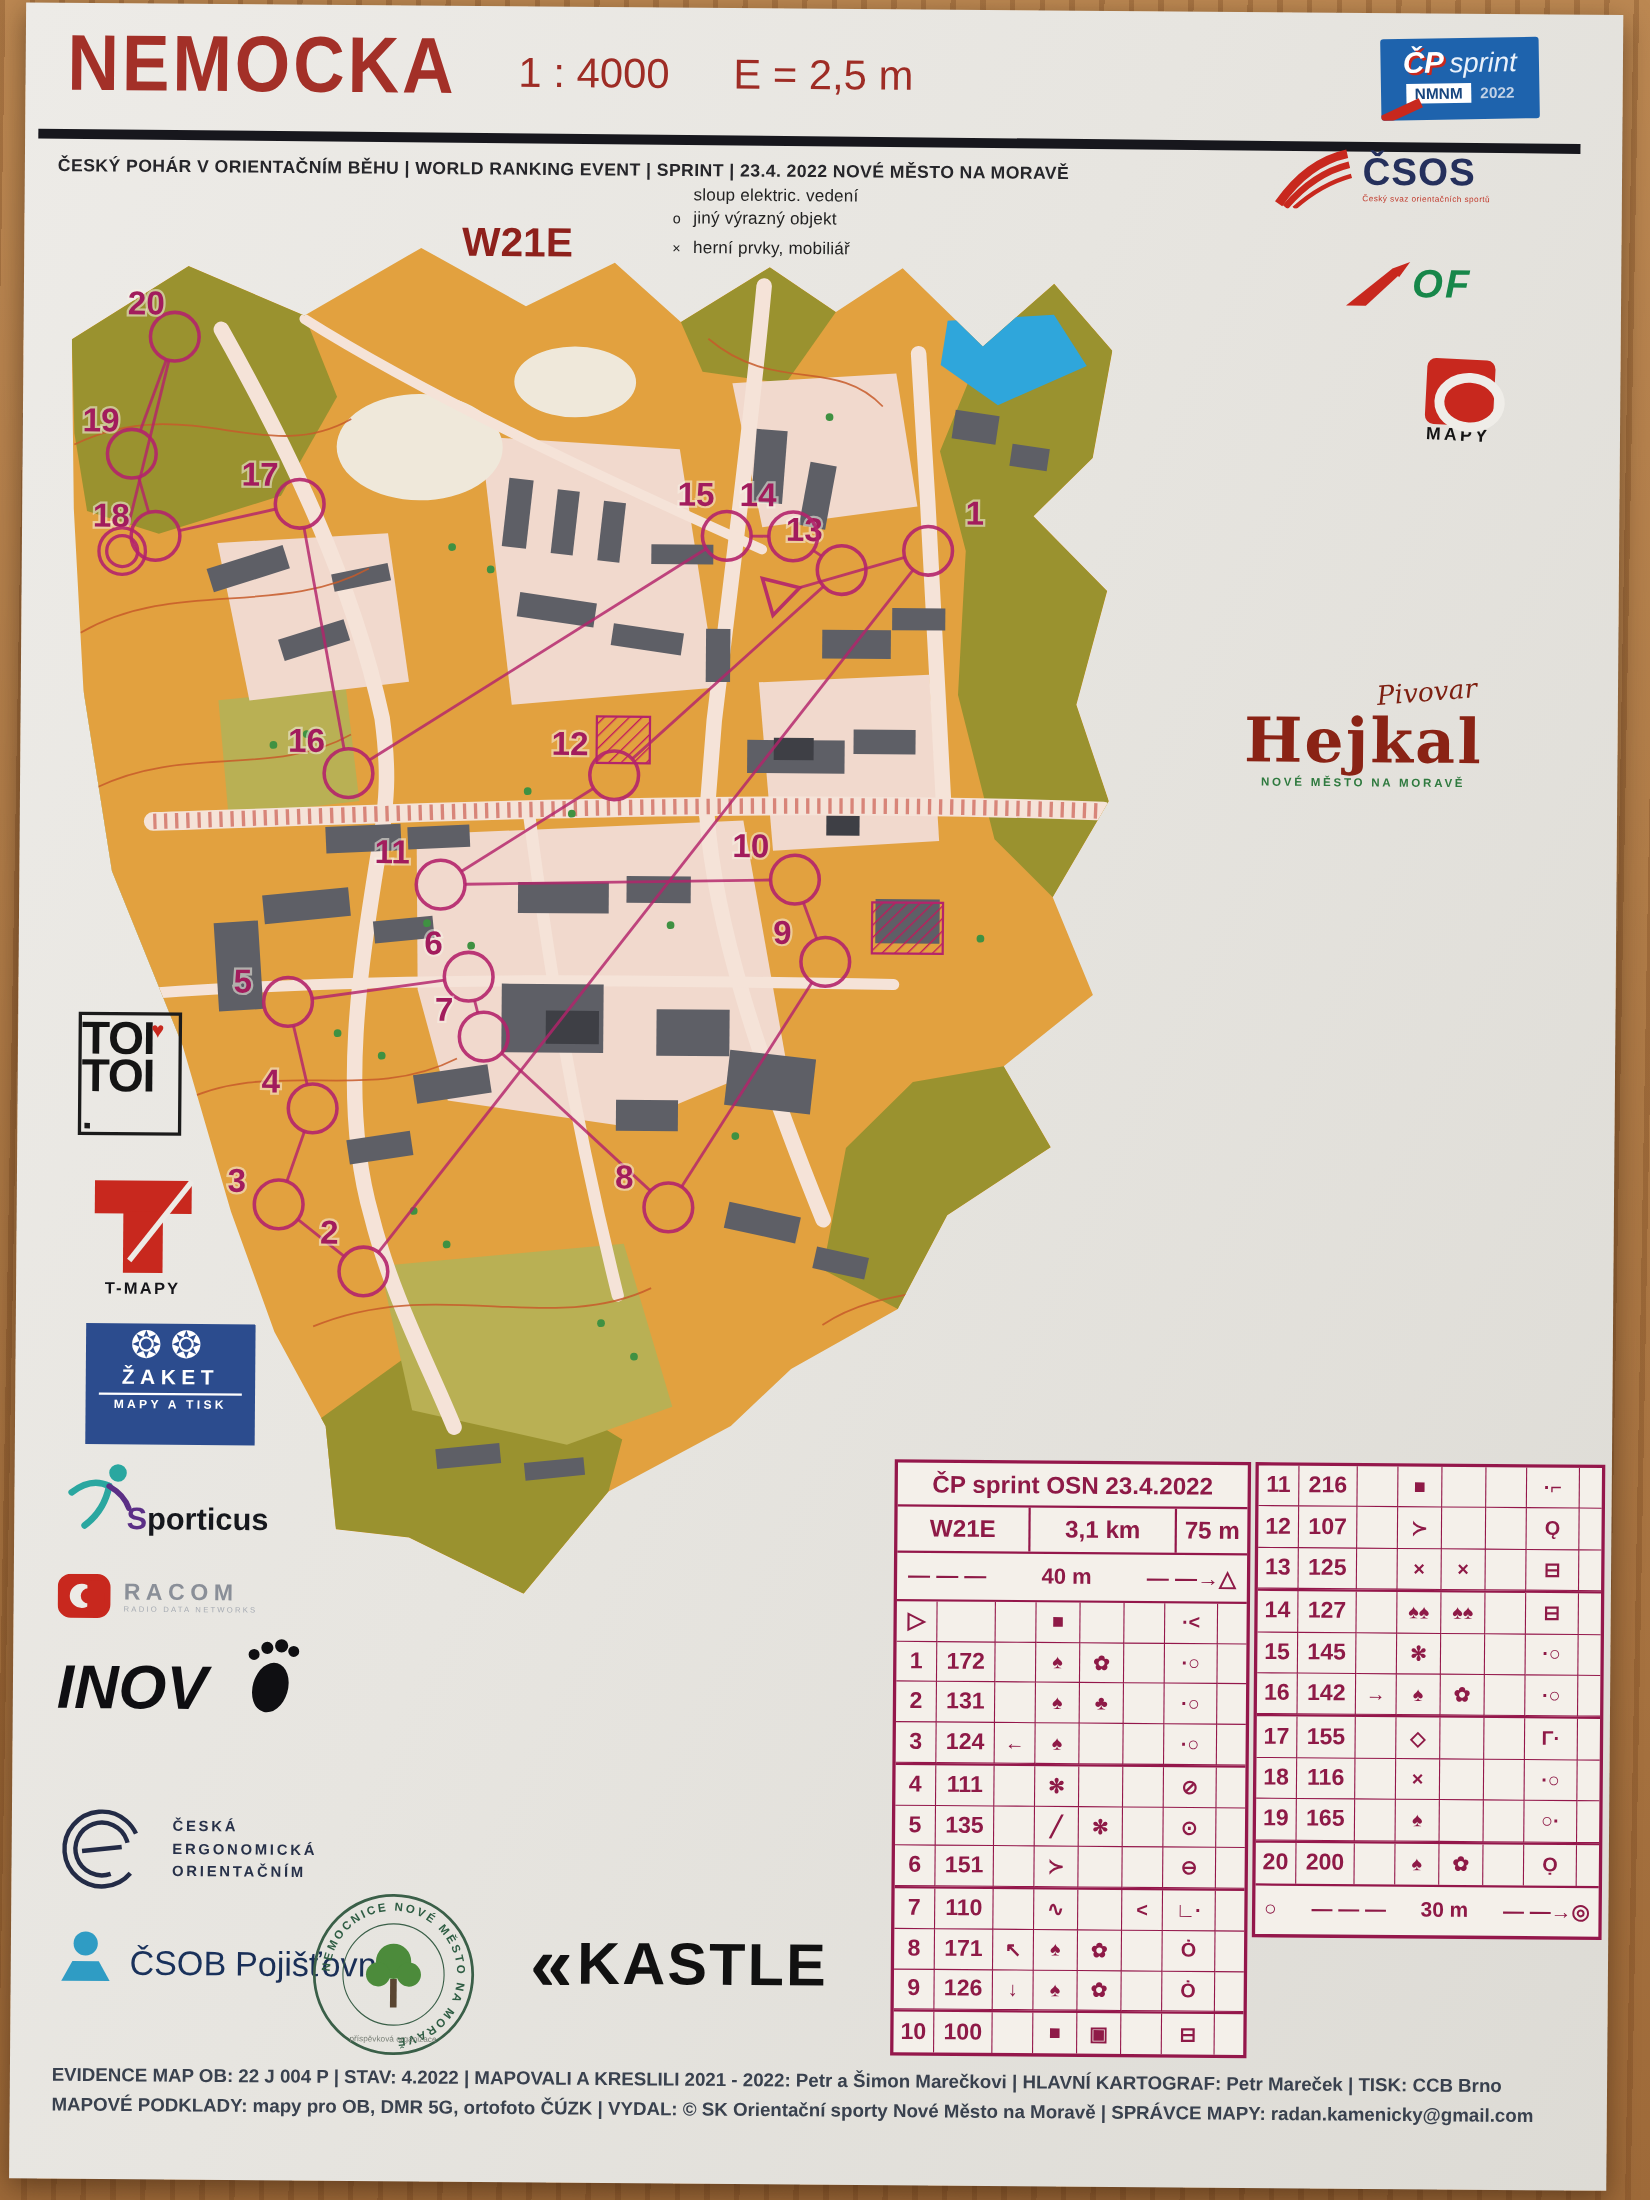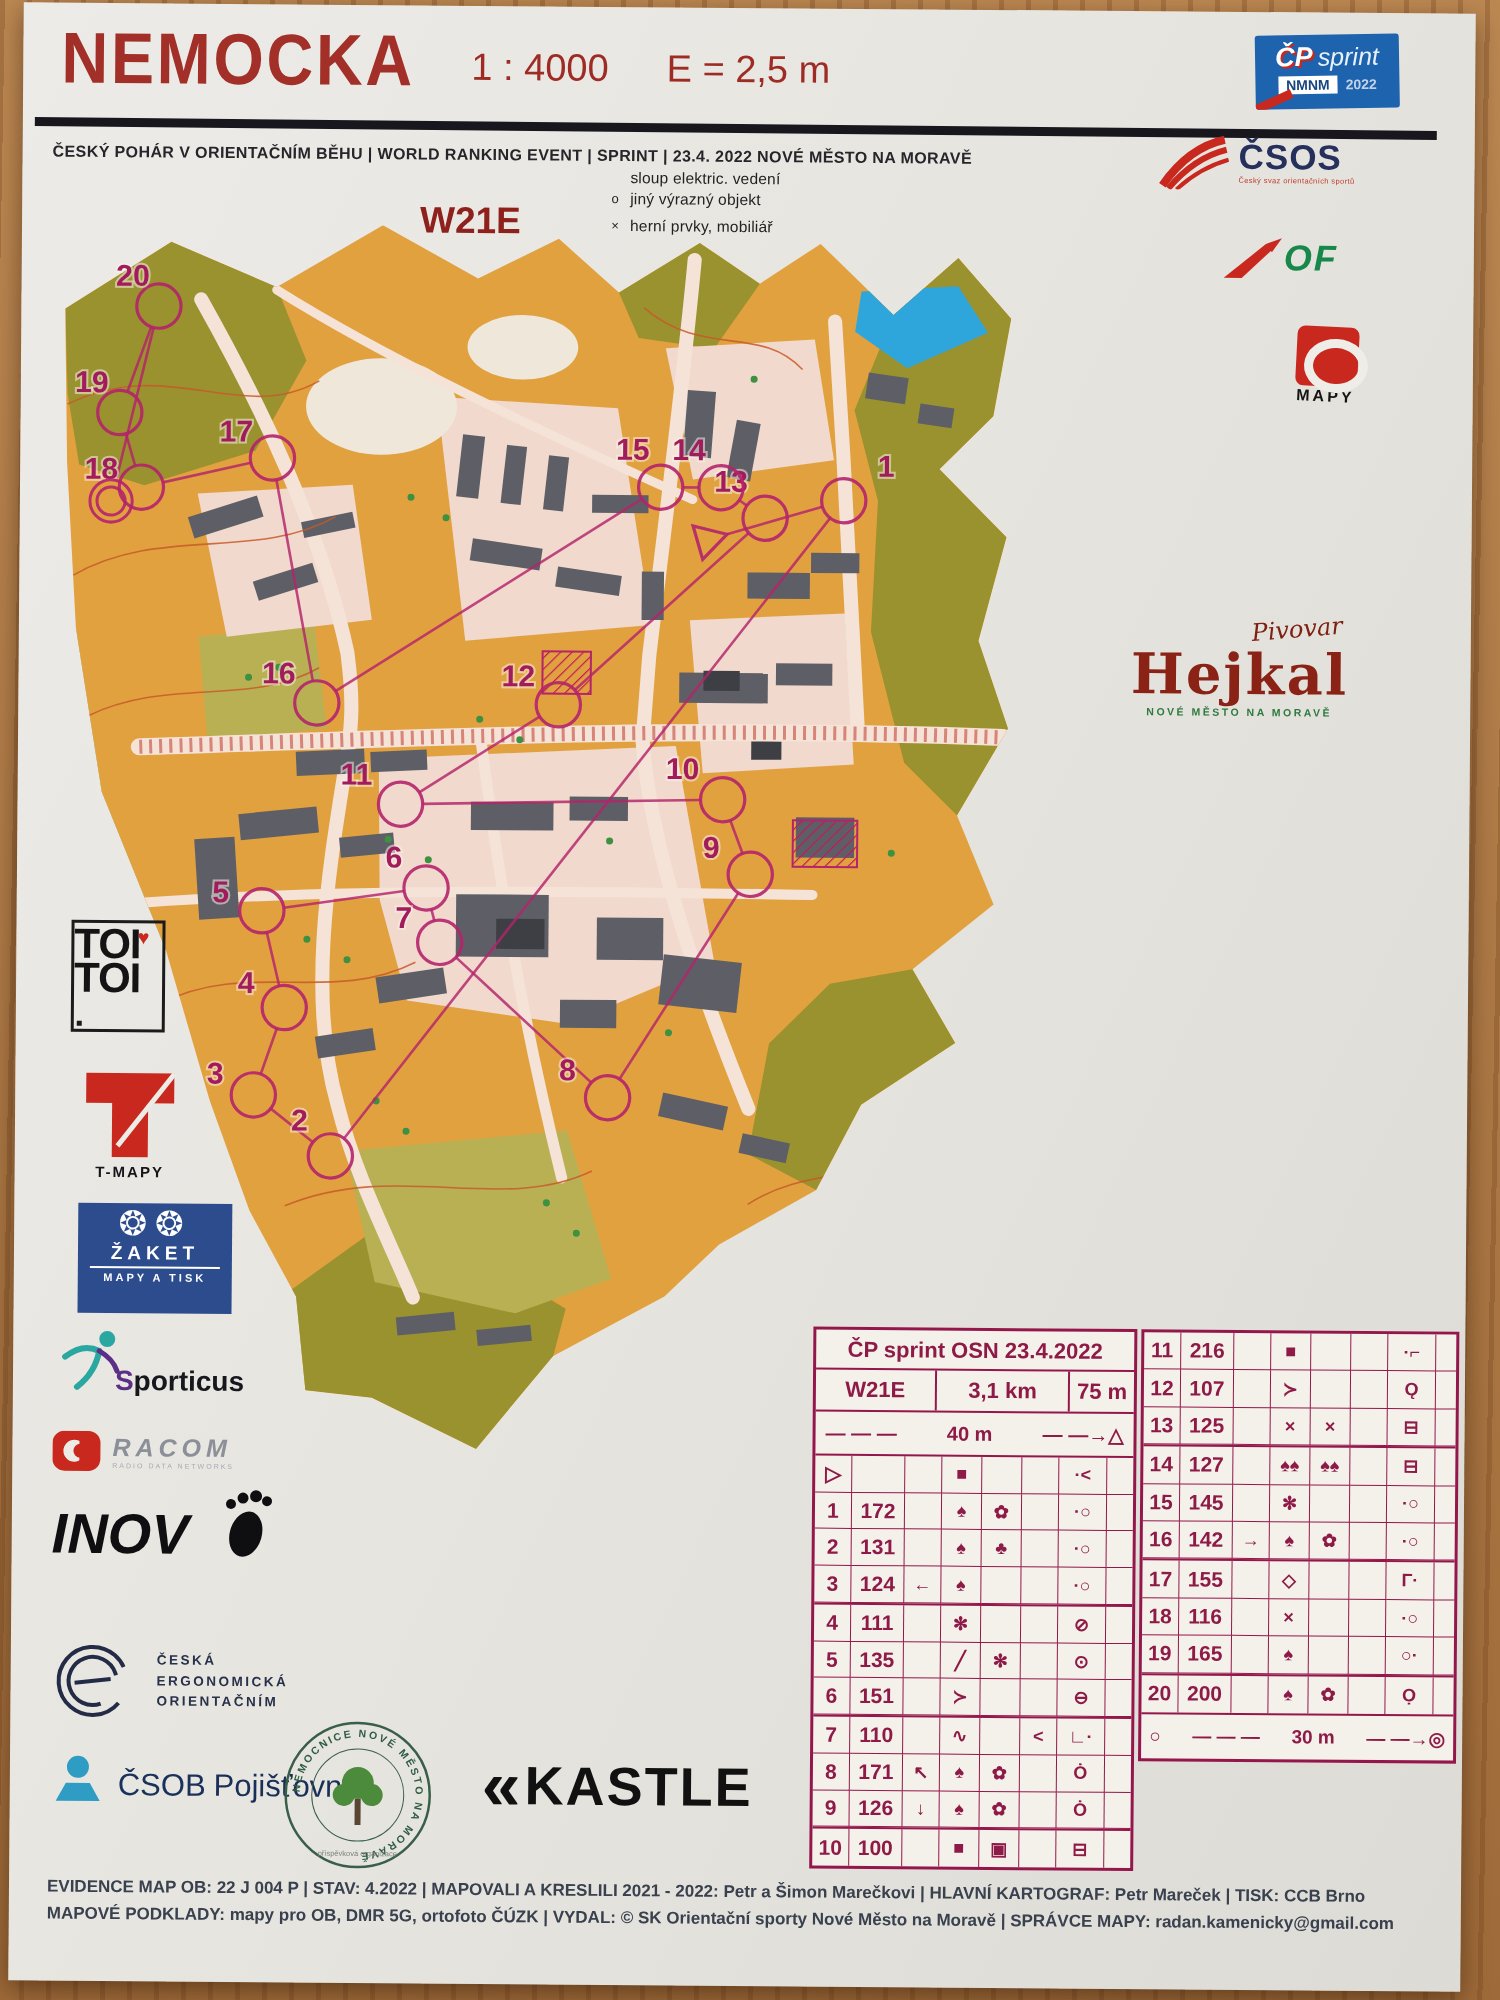--- a/index.html
+++ b/index.html
@@ -81,21 +81,21 @@
   .zaket-name { font-size:19px; font-weight:800; letter-spacing:5px; border-bottom:2px solid #fff;
     margin:0 12px; padding-bottom:2px; }
   .zaket-sub { font-size:11px; font-weight:700; letter-spacing:3px; margin-top:3px; }
 
   .sporticus { position:absolute; left:38px; top:1322px; display:flex; align-items:flex-end; }
   .sporticus-name { font-size:28px; font-weight:800; color:#16181D; margin-left:-14px; margin-bottom:6px; }
   .sporticus-initial { color:#5B2F86; }
 
   .racom { position:absolute; left:40px; top:1428px; display:flex; align-items:center; gap:10px; }
   .racom-text { line-height:1; }
-  .racom-name { font-size:25px; letter-spacing:5px; color:#8A8F98; font-weight:600;font-style:italic; }
+  .racom-name { font-size:21px; letter-spacing:5px; color:#8A8F98; font-weight:600; }
   .racom-sub { font-size:7px; letter-spacing:2px; color:#A6ABB3; text-align:right; margin-top:2px; }
 
   .inov { position:absolute; left:40px; top:1498px; width:230px; }
   .inov-name { font-size:56px; font-weight:900; font-style:italic; color:#0F0F12; letter-spacing:0; }
   .inov-foot { position:absolute; right:8px; top:-16px; }
 
   .ergo { position:absolute; left:34px; top:1630px; display:flex; align-items:center; gap:16px; }
   .ergo-text { font-size:13.5px; letter-spacing:2.5px; color:#273149; font-weight:600; line-height:1.55; }
 
   .csob { position:absolute; left:40px; top:1752px; display:flex; align-items:flex-end; gap:10px; }

